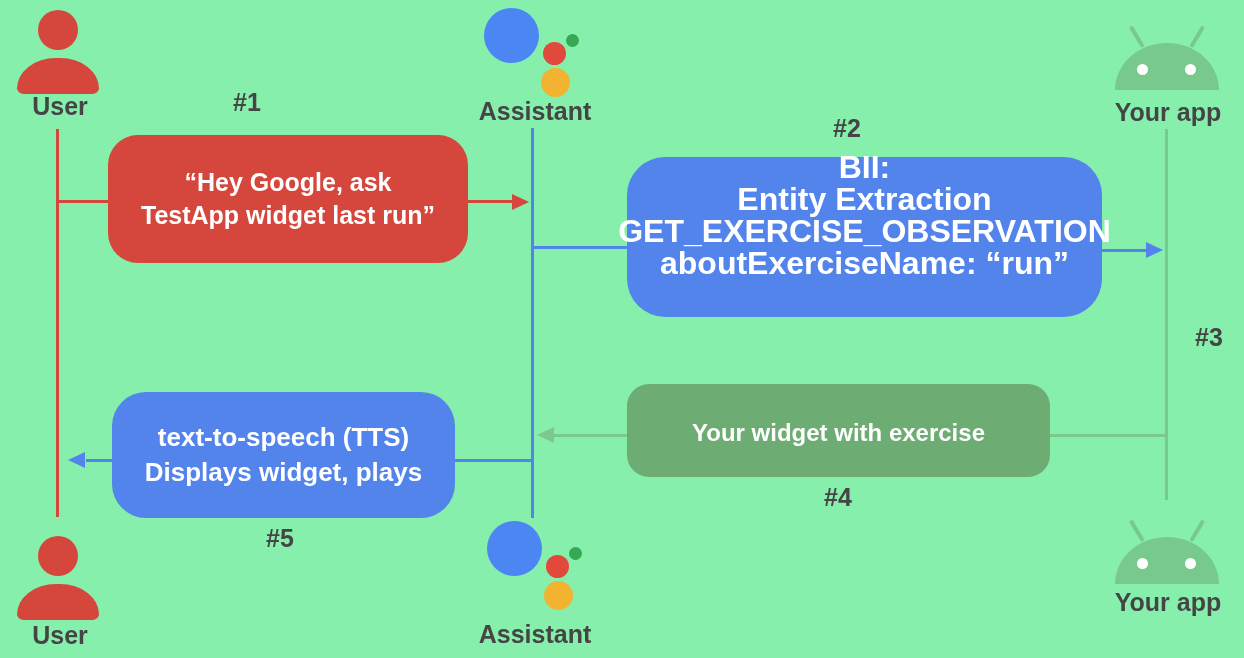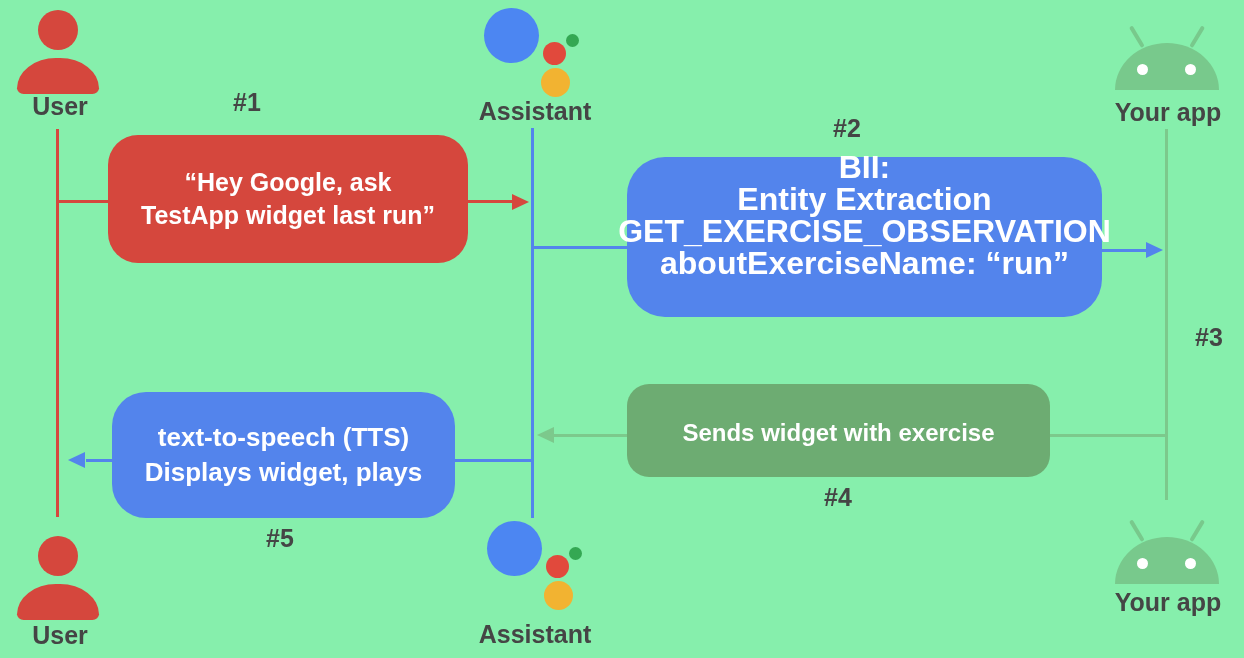--- a/index.html
+++ b/index.html
@@ -100,21 +100,21 @@
     <div>GET_EXERCISE_OBSERVATION</div>
     <div>aboutExerciseName: “run”</div>
   </div>
   <div class="hline" style="left:1102px;top:249px;width:44px;background:var(--blue)"></div>
   <div class="arr-r" style="left:1146px;top:242px;border-left-color:var(--blue)"></div>
 
   <div class="step-label" style="left:1209px;top:323px">#3</div>
 
   <div class="hline" style="left:1050px;top:434px;width:115px;background:var(--green-line)"></div>
   <div class="box" style="left:627px;top:384px;width:423px;height:93px;background:var(--green-box);border-radius:22px;font-size:24px;line-height:33px;padding-top:4px;box-sizing:border-box">
-    <div>Sends widget with exercise</div>
+    <div>Your widget with exercise</div>
   </div>
   <div class="hline" style="left:554px;top:434px;width:73px;background:var(--green-line)"></div>
   <div class="arr-l" style="left:537px;top:427px;border-right-color:var(--green-line)"></div>
   <div class="step-label" style="left:838px;top:483px">#4</div>
 
   <div class="hline" style="left:455px;top:459px;width:77px;background:var(--blue)"></div>
   <div class="box" style="left:112px;top:392px;width:343px;height:126px;background:var(--blue);border-radius:34px;font-size:26px;line-height:35px">
     <div>text-to-speech (TTS)</div>
     <div>Displays widget, plays</div>
   </div>

